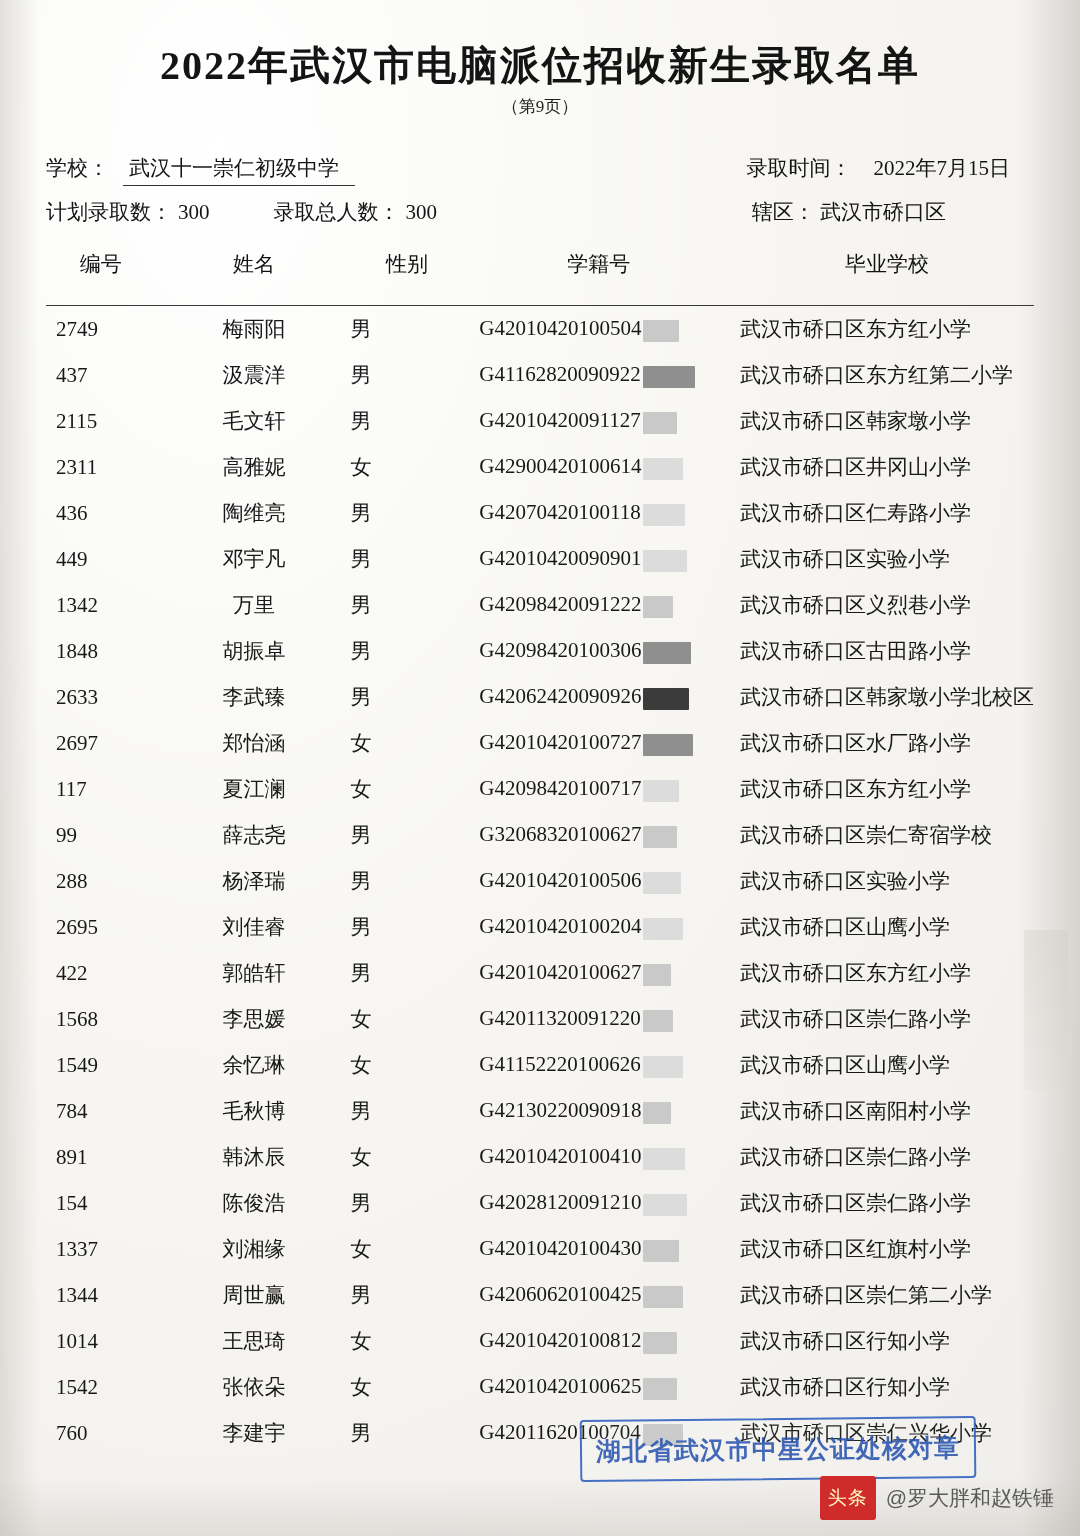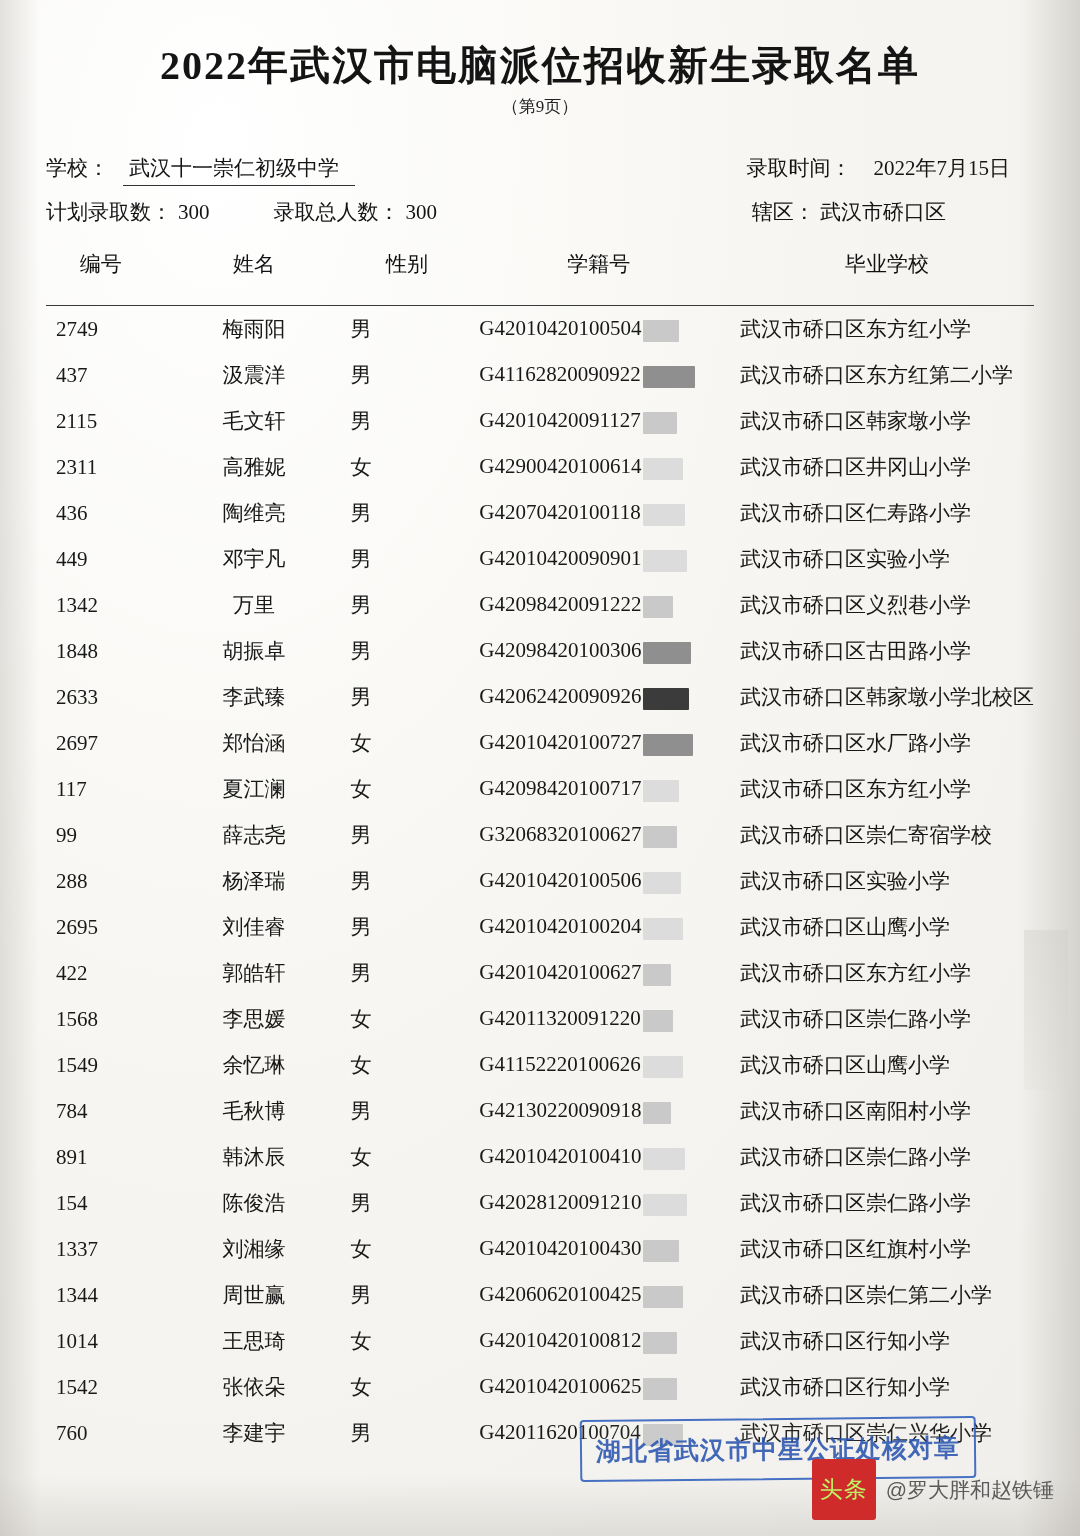--- a/index.html
+++ b/index.html
@@ -179,23 +179,23 @@
     bottom: 16px;
     display: flex;
     align-items: center;
     gap: 10px;
     font-size: 21px;
     color: #5a5a5a;
     font-family: "Liberation Sans", sans-serif;
   }
   .wm-badge {
     background: #cf2b2b;
-    color: #bef264;
-    font-size: 23px;
-    padding: 15px 8px;
+    color: #fef9c3;
+    font-size: 19px;
+    padding: 9px 8px;
     border-radius: 3px;
     letter-spacing: 1px;
   }
 
   .crease {
     position: absolute;
     right: 12px;
     top: 930px;
     width: 44px;
     height: 160px;

